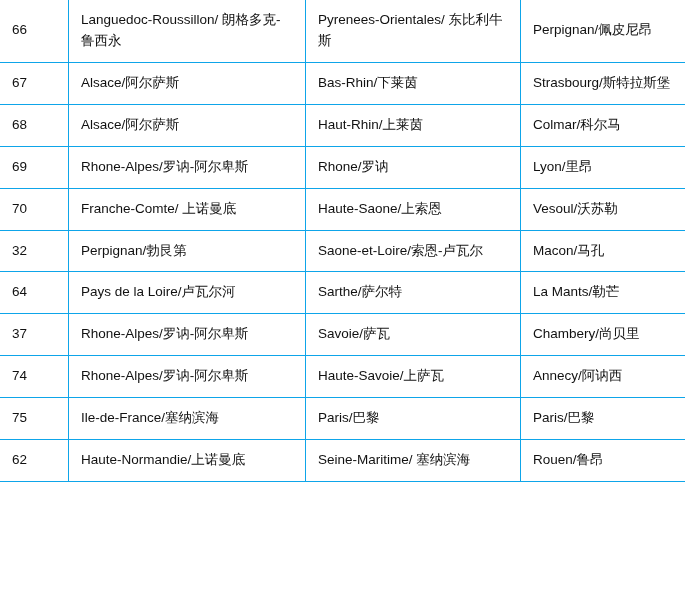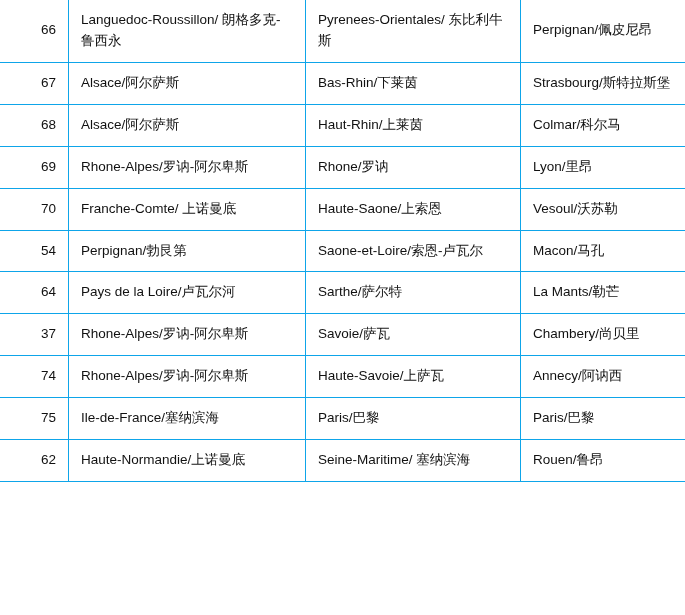--- a/index.html
+++ b/index.html
@@ -26,21 +26,20 @@
     line-height: 1.55;
     color: #111111;
     padding: 10px 12px;
     word-wrap: break-word;
     overflow-wrap: break-word;
   }
   td.col-index {
     width: 44px;
     padding-left: 14px;
     padding-right: 6px;
-    text-align: right;
   }
   td.col-region {
     width: 212px;
   }
   td.col-dept {
     width: 190px;
   }
   td.col-city {
     width: 190px;
   }
@@ -84,21 +83,21 @@
       <td class="col-dept">Rhone/罗讷</td>
       <td class="col-city">Lyon/里昂</td>
     </tr>
     <tr>
       <td class="col-index">70</td>
       <td class="col-region">Franche-Comte/ 上诺曼底</td>
       <td class="col-dept">Haute-Saone/上索恩</td>
       <td class="col-city">Vesoul/沃苏勒</td>
     </tr>
     <tr>
-      <td class="col-index">54</td>
+      <td class="col-index">32</td>
       <td class="col-region">Perpignan/勃艮第</td>
       <td class="col-dept">Saone-et-Loire/索恩-卢瓦尔</td>
       <td class="col-city">Macon/马孔</td>
     </tr>
     <tr>
       <td class="col-index">64</td>
       <td class="col-region">Pays de la Loire/卢瓦尔河</td>
       <td class="col-dept">Sarthe/萨尔特</td>
       <td class="col-city">La Mants/勒芒</td>
     </tr>

